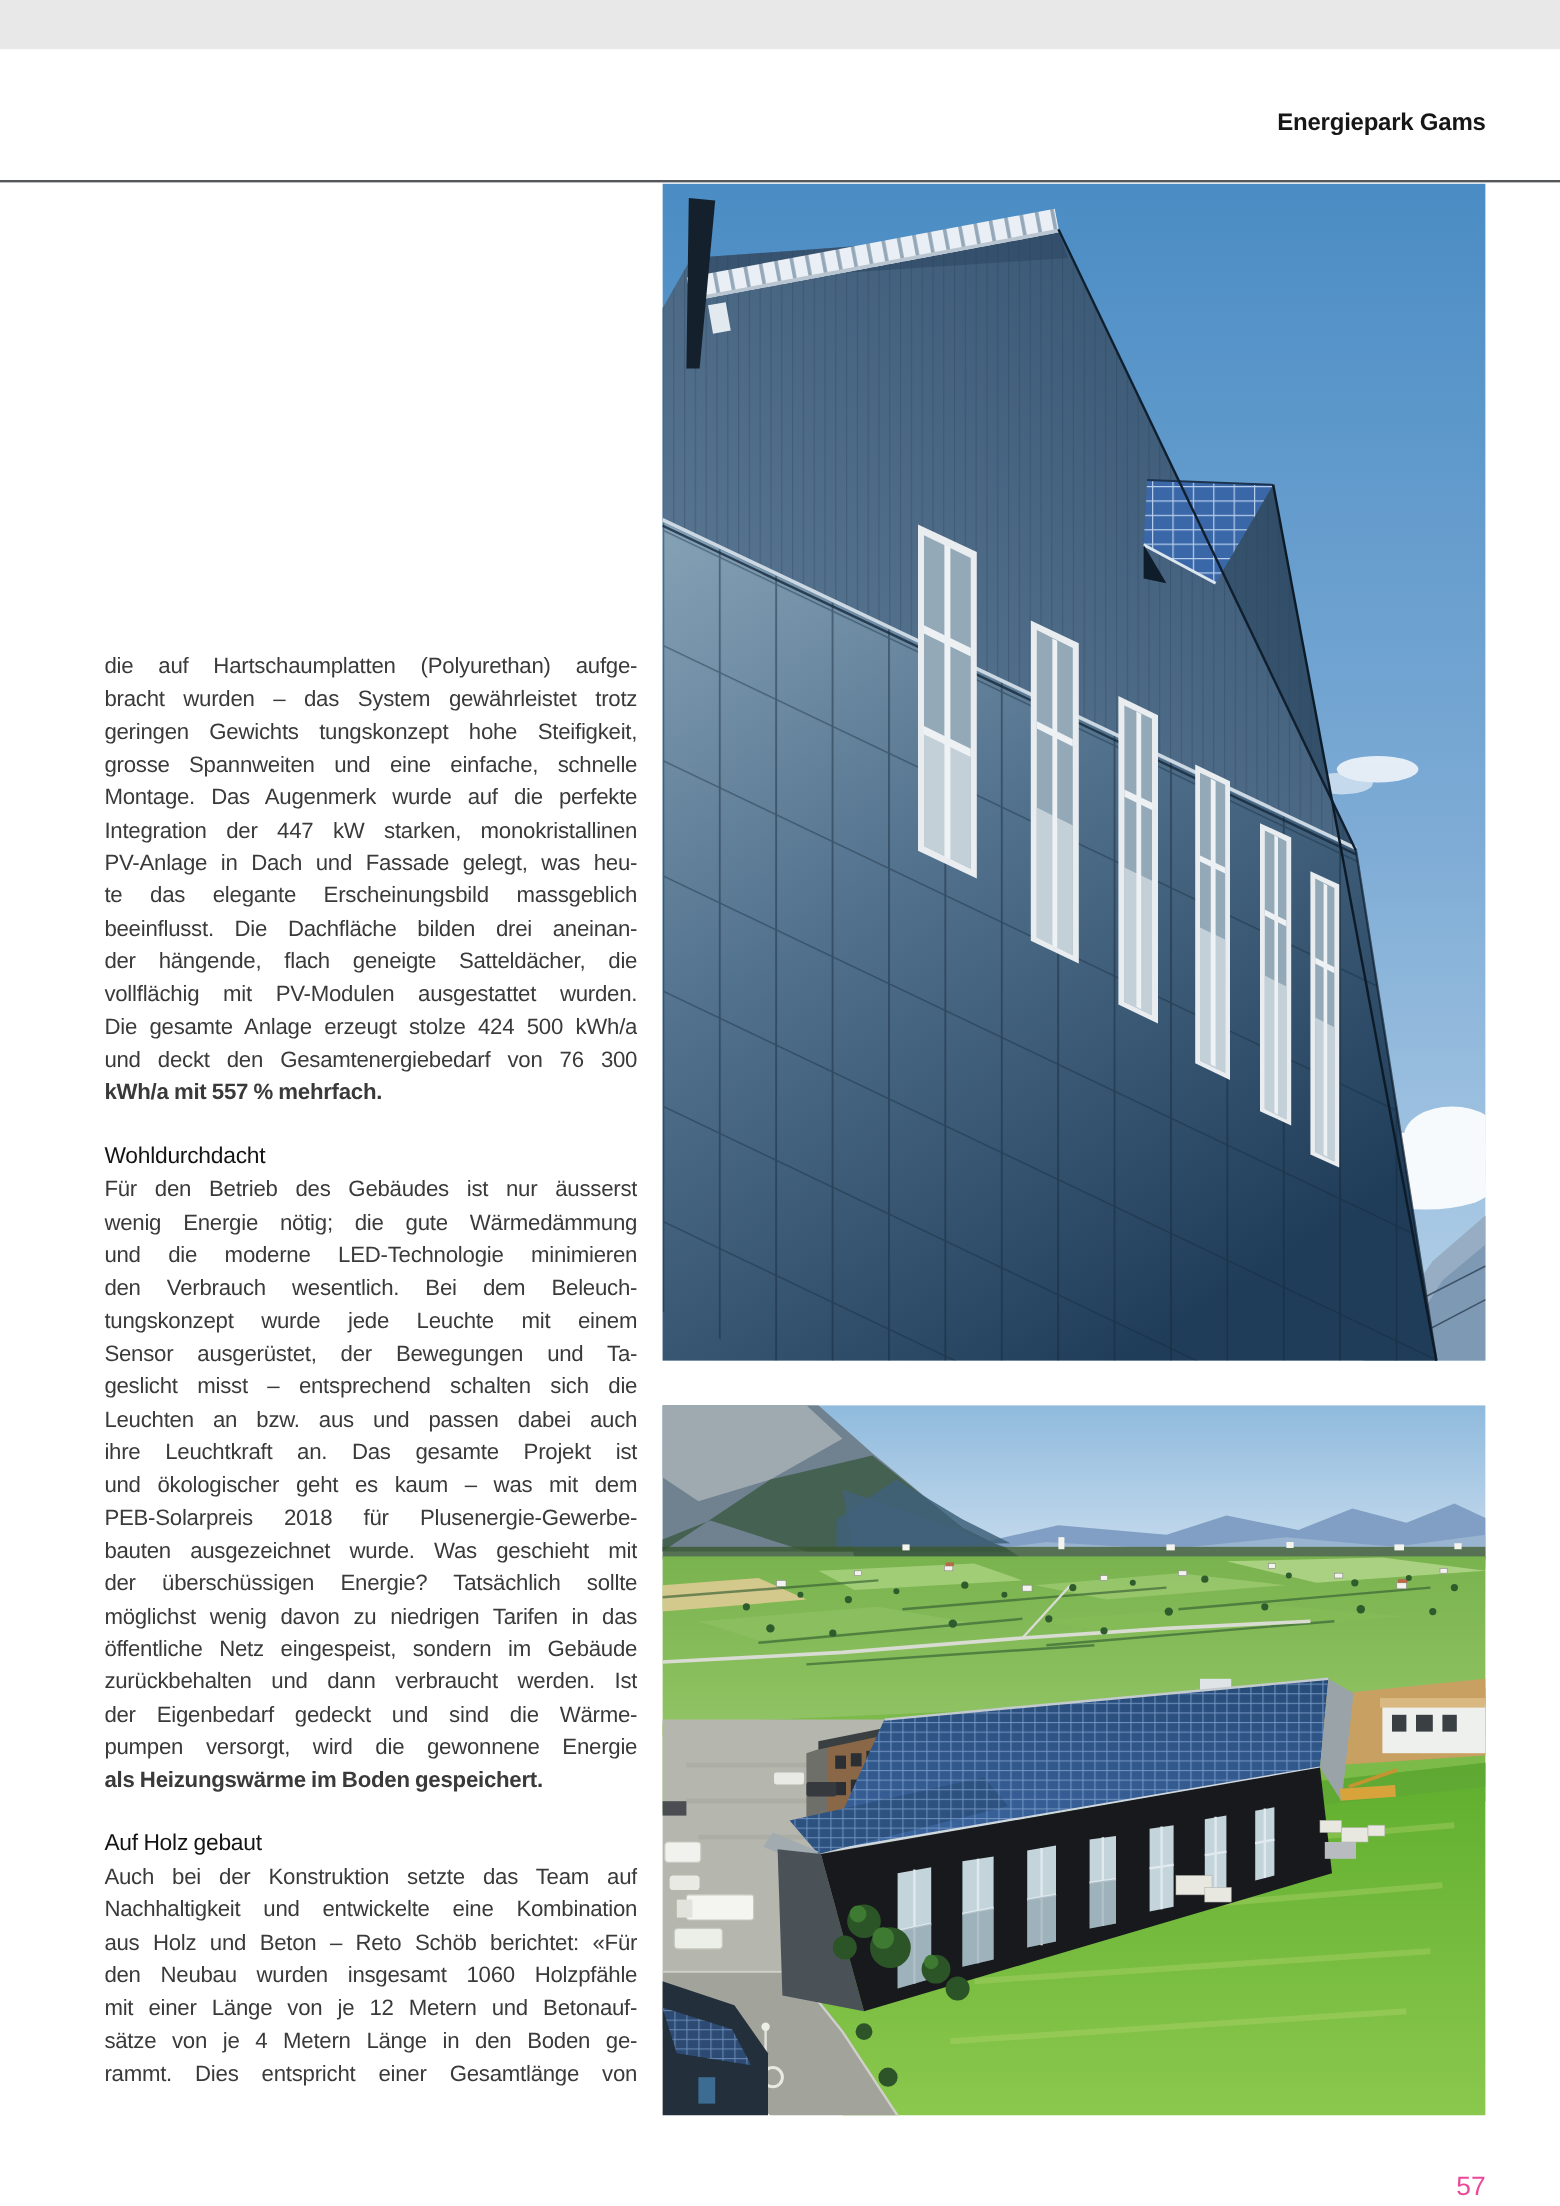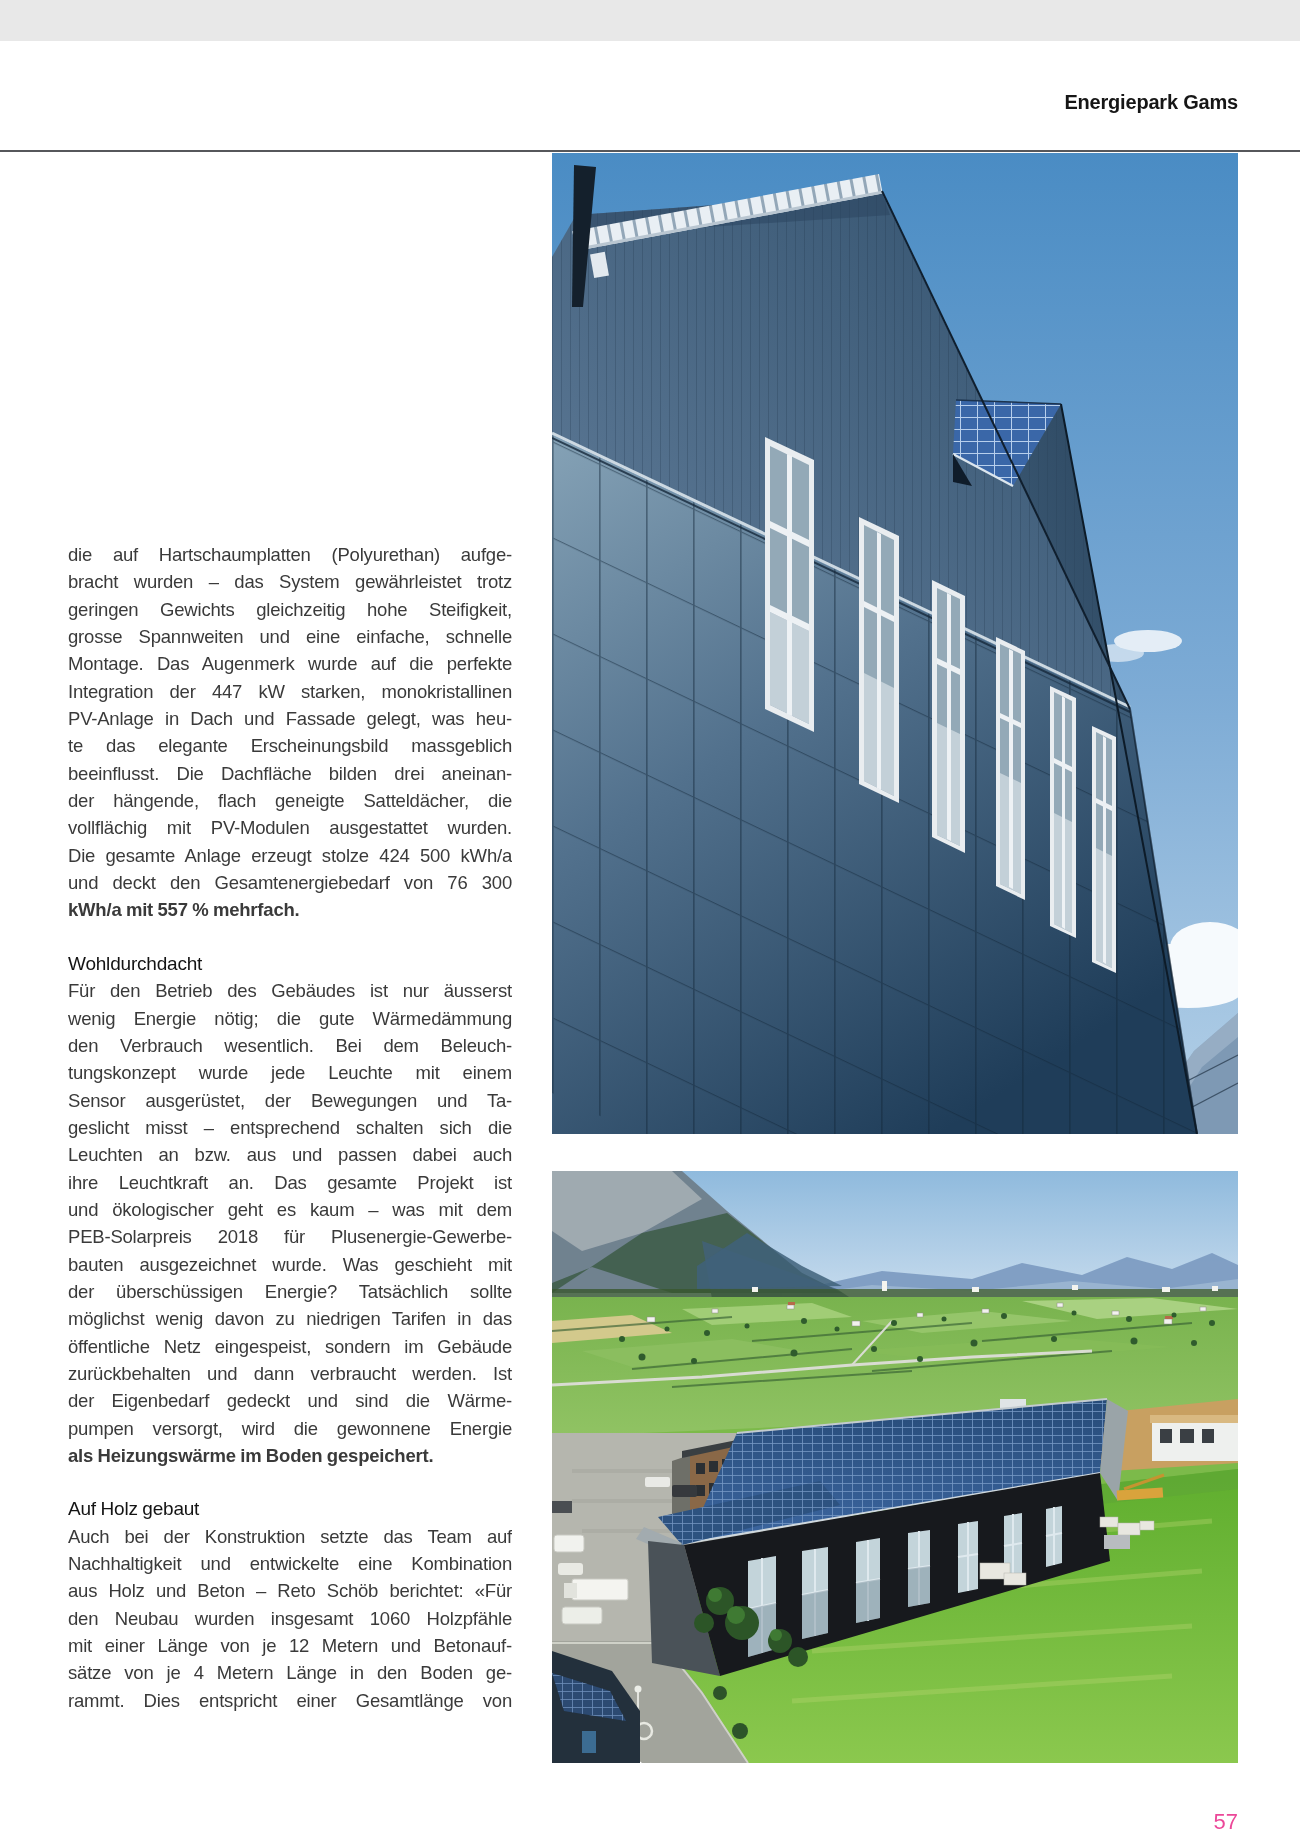--- a/index.html
+++ b/index.html
@@ -5,21 +5,21 @@
   html,body{margin:0;padding:0;background:#e8e8e8;}
   .page{position:relative;width:1300px;height:1838px;background:#ffffff;overflow:hidden;
         font-family:"Liberation Sans","DejaVu Sans",sans-serif;color:#333;margin-top:41px;}
   .header-title{position:absolute;top:50px;right:62px;font-size:20px;font-weight:bold;
         color:#161616;letter-spacing:-0.2px;}
   .rule{position:absolute;top:109px;left:0;width:1300px;height:2px;background:#56575b;}
   .photo{position:absolute;margin:0;padding:0;}
   .photo svg{display:block;}
   .photo1{left:552px;top:112px;width:686px;height:981px;}
   .photo2{left:552px;top:1130px;width:686px;height:592px;}
-  .col{position:absolute;left:68px;top:500px;width:444px;font-size:18.5px;line-height:27.35px;
+  .col{position:absolute;left:87px;top:500px;width:444px;font-size:18.5px;line-height:27.35px;
        letter-spacing:-0.2px;word-spacing:-0.5px;color:#3a3a3a;}
   .para{margin:0;}
   .jline{height:27.35px;overflow:hidden;text-align:justify;text-align-last:justify;}
   .jline.lastleft{text-align-last:left;font-weight:bold;}
   .subhead{margin-top:26px;font-weight:normal;color:#141414;font-size:19px;height:27.35px;}
   .footer-left{position:absolute;left:80px;top:1862px;font-size:18px;color:#222;}
   .footer-right{position:absolute;right:62px;top:1768px;font-size:22px;color:#ec4899;}
 </style>
 </head>
 <body>
@@ -373,37 +373,38 @@
           <circle cx="184" cy="444" r="9"></circle>
           <circle cx="224" cy="464" r="6"></circle>
       </g>
     </svg>
   </figure>
 
   <div class="col">
     <div class="para">
         <div class="jline">die auf Hartschaumplatten (Polyurethan) aufge-</div>
         <div class="jline">bracht wurden – das System gewährleistet trotz</div>
-        <div class="jline">geringen Gewichts gleichzeitig hohe Steifigkeit,</div>
+        <div class="jline">geringen Gewichts tungskonzept hohe Steifigkeit,</div>
         <div class="jline">grosse Spannweiten und eine einfache, schnelle</div>
         <div class="jline">Montage. Das Augenmerk wurde auf die perfekte</div>
         <div class="jline">Integration der 447 kW starken, monokristallinen</div>
         <div class="jline">PV-Anlage in Dach und Fassade gelegt, was heu-</div>
         <div class="jline">te das elegante Erscheinungsbild massgeblich</div>
         <div class="jline">beeinflusst. Die Dachfläche bilden drei aneinan-</div>
         <div class="jline">der hängende, flach geneigte Satteldächer, die</div>
         <div class="jline">vollflächig mit PV-Modulen ausgestattet wurden.</div>
         <div class="jline">Die gesamte Anlage erzeugt stolze 424 500 kWh/a</div>
         <div class="jline">und deckt den Gesamtenergiebedarf von 76 300</div>
         <div class="jline lastleft">kWh/a mit 557 % mehrfach.</div>
       </div>
     <div class="subhead">Wohldurchdacht</div>
     <div class="para">
         <div class="jline">Für den Betrieb des Gebäudes ist nur äusserst</div>
         <div class="jline">wenig Energie nötig; die gute Wärmedämmung</div>
+        <div class="jline">und die moderne LED-Technologie minimieren</div>
         <div class="jline">den Verbrauch wesentlich. Bei dem Beleuch-</div>
         <div class="jline">tungskonzept wurde jede Leuchte mit einem</div>
         <div class="jline">Sensor ausgerüstet, der Bewegungen und Ta-</div>
         <div class="jline">geslicht misst – entsprechend schalten sich die</div>
         <div class="jline">Leuchten an bzw. aus und passen dabei auch</div>
         <div class="jline">ihre Leuchtkraft an. Das gesamte Projekt ist</div>
         <div class="jline">und ökologischer geht es kaum – was mit dem</div>
         <div class="jline">PEB-Solarpreis 2018 für Plusenergie-Gewerbe-</div>
         <div class="jline">bauten ausgezeichnet wurde. Was geschieht mit</div>
         <div class="jline">der überschüssigen Energie? Tatsächlich sollte</div>

